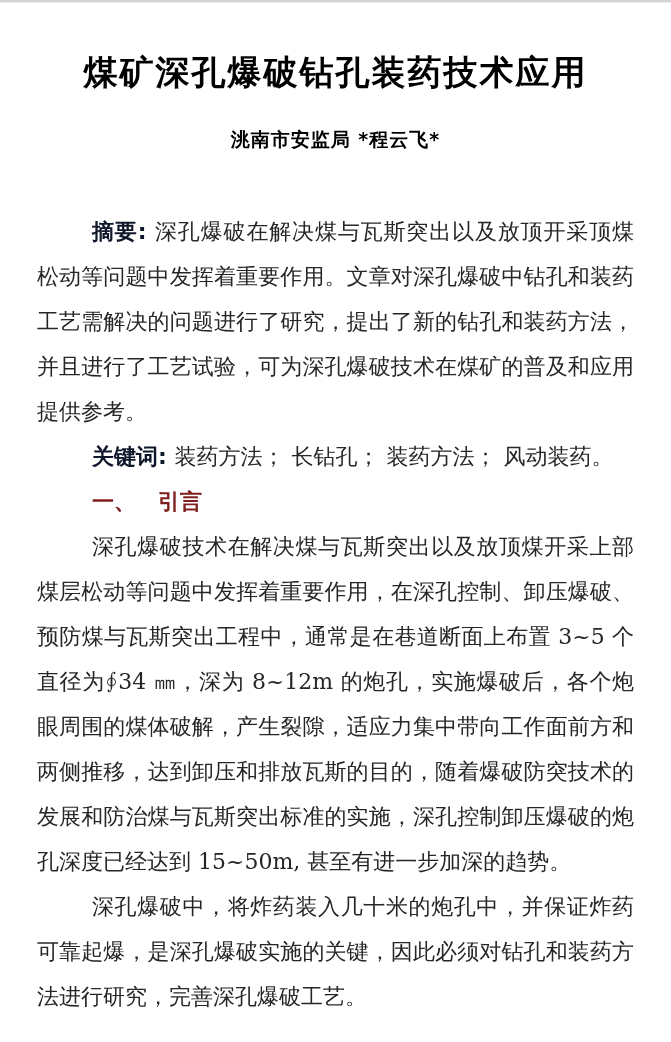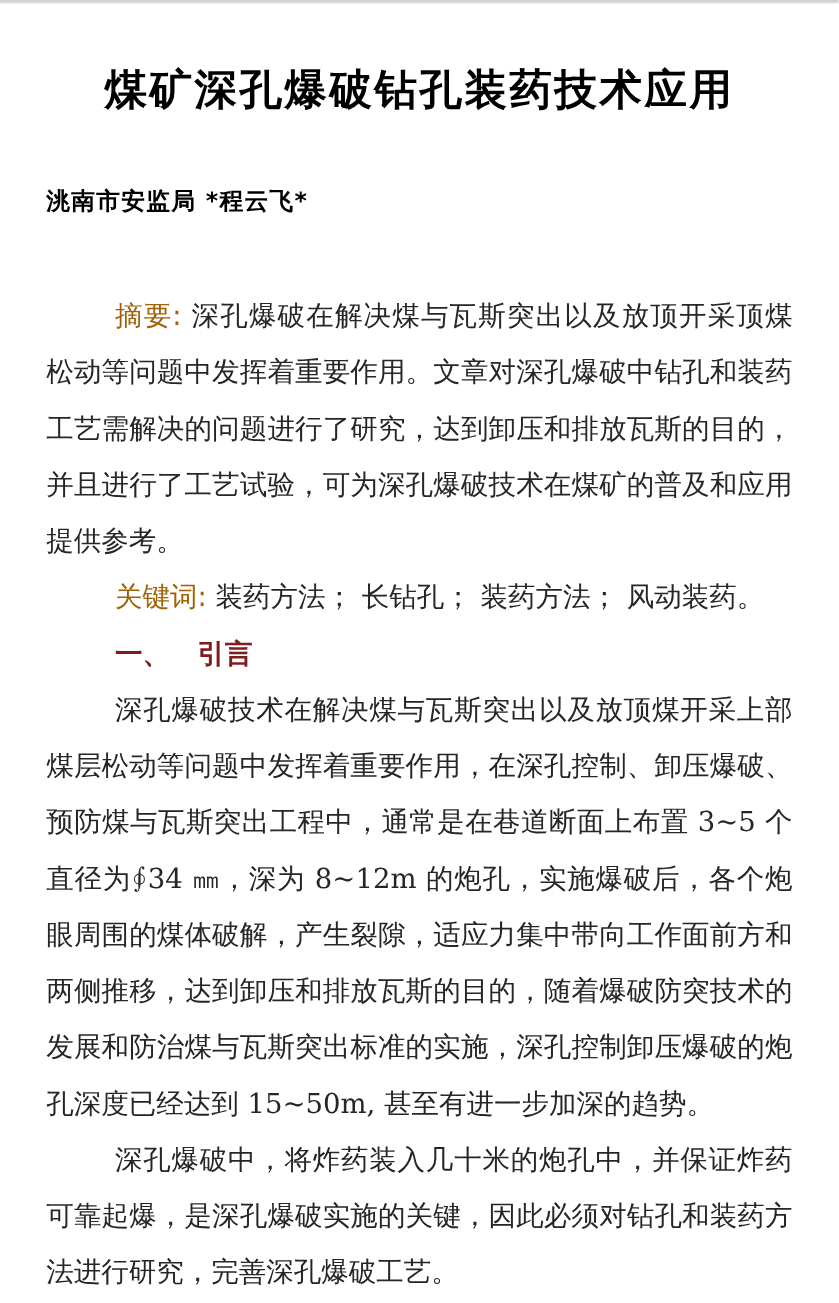--- a/index.html
+++ b/index.html
@@ -28,64 +28,64 @@
     padding-top: 47px;
     text-align: center;
     font-family: "DejaVu Sans", "Liberation Sans", sans-serif;
     font-weight: bold;
     font-size: 34px;
     line-height: 44px;
     letter-spacing: 2px;
     color: #000000;
   }
   .doc-author {
-    margin-top: 54px;
-    text-align: left;
+    margin-top: 32px;
+    text-align: center;
     font-family: "DejaVu Sans", "Liberation Sans", sans-serif;
     font-weight: bold;
     font-size: 19px;
     line-height: 26px;
     letter-spacing: 1px;
     color: #000000;
   }
   .doc-body {
     margin-top: 57px;
     font-size: 22px;
     line-height: 45px;
     text-align: justify;
   }
   .doc-body p {
     margin: 0;
     text-indent: 2.5em;
   }
   .inline-label {
     font-family: "DejaVu Sans", "Liberation Sans", sans-serif;
-    font-weight: normal;
-    color: #a16207;
+    font-weight: bold;
+    color: #0f172a;
   }
   .section-heading {
     font-family: "DejaVu Sans", "Liberation Sans", sans-serif;
     font-weight: bold;
     color: #7f1d1d;
   }
 </style>
 </head>
 <body>
 
 <div class="top-strip"></div>
 
 <div class="page">
 
   <h1 class="doc-title">煤矿深孔爆破钻孔装药技术应用</h1>
 
   <div class="doc-author">洮南市安监局 *程云飞*</div>
 
   <div class="doc-body">
 
-    <p><span class="inline-label">摘要: </span><span>深孔爆破在解决煤与瓦斯突出以及放顶开采顶煤松动等问题中发挥着重要作用。文章对深孔爆破中钻孔和装药工艺需解决的问题进行了研究，达到卸压和排放瓦斯的目的，并且进行了工艺试验，可为深孔爆破技术在煤矿的普及和应用提供参考。</span></p>
+    <p><span class="inline-label">摘要: </span><span>深孔爆破在解决煤与瓦斯突出以及放顶开采顶煤松动等问题中发挥着重要作用。文章对深孔爆破中钻孔和装药工艺需解决的问题进行了研究，提出了新的钻孔和装药方法，并且进行了工艺试验，可为深孔爆破技术在煤矿的普及和应用提供参考。</span></p>
 
     <p><span class="inline-label">关键词: </span><span>装药方法； 长钻孔； 装药方法； 风动装药。</span></p>
 
     <p class="section-heading">一、　引言</p>
 
     <p>深孔爆破技术在解决煤与瓦斯突出以及放顶煤开采上部煤层松动等问题中发挥着重要作用，在深孔控制、卸压爆破、预防煤与瓦斯突出工程中，通常是在巷道断面上布置 3~5 个直径为∮34 ㎜，深为 8~12m 的炮孔，实施爆破后，各个炮眼周围的煤体破解，产生裂隙，适应力集中带向工作面前方和两侧推移，达到卸压和排放瓦斯的目的，随着爆破防突技术的发展和防治煤与瓦斯突出标准的实施，深孔控制卸压爆破的炮孔深度已经达到 15~50m, 甚至有进一步加深的趋势。</p>
 
     <p>深孔爆破中，将炸药装入几十米的炮孔中，并保证炸药可靠起爆，是深孔爆破实施的关键，因此必须对钻孔和装药方法进行研究，完善深孔爆破工艺。</p>
 
   </div>

